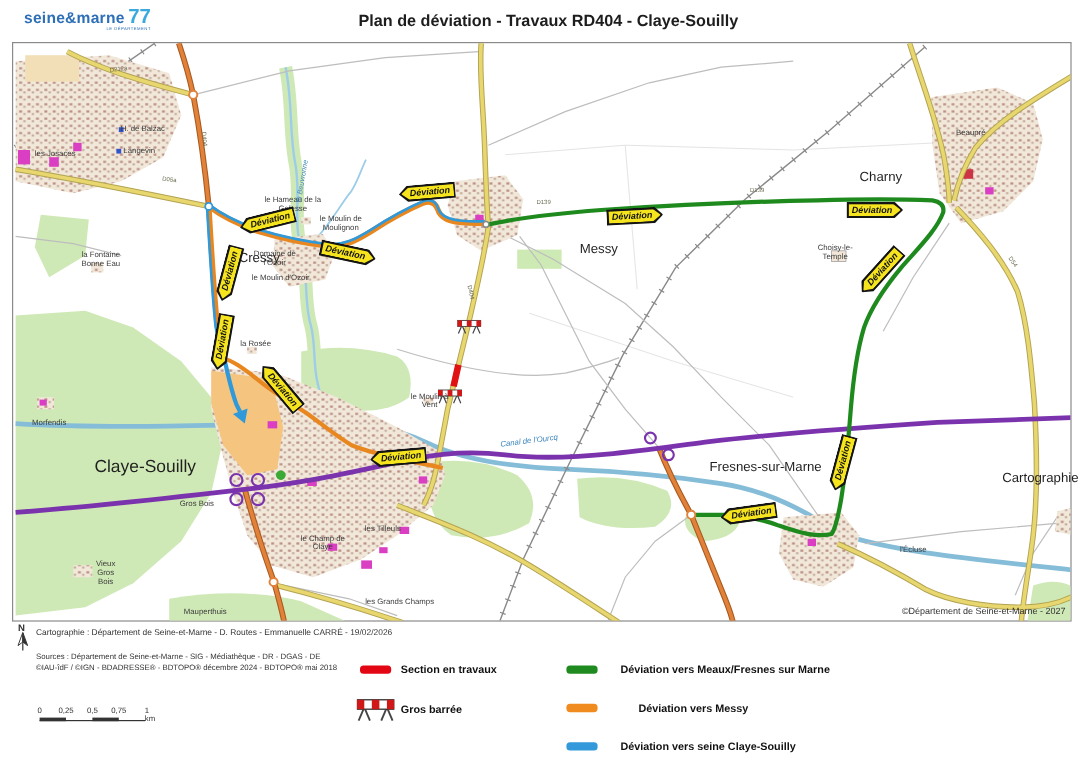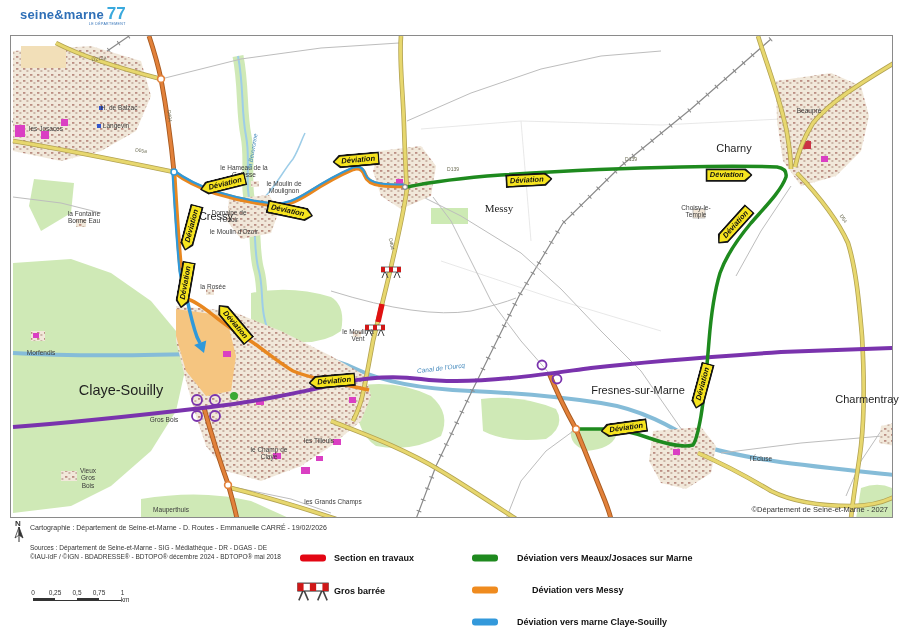--- a/index.html
+++ b/index.html
@@ -51,20 +51,21 @@
 
 <div class="page">
 
   <div class="logo">
     <div class="logo-row">
       <span class="logo-name">seine&amp;marne</span>
       <span class="logo-77">77</span>
     </div>
     <div class="logo-sub">LE DÉPARTEMENT</div>
   </div>
+  <div class="title">Plan de déviation - Travaux RD404 - Claye-Souilly</div>
 
   <div class="map">
     <svg width="881" height="481" viewBox="10 35 881 481">
       <defs>
         <pattern id="bldg" width="7" height="6" patternUnits="userSpaceOnUse">
           <rect width="7" height="6" fill="#f1e8da"></rect>
           <rect x="1" y="1" width="2.4" height="1.8" fill="#bb8e83"></rect>
           <rect x="4.4" y="3.2" width="2" height="1.6" fill="#c2a899"></rect>
         </pattern>
         <symbol id="barrier" viewBox="0 0 20 14">
@@ -236,25 +237,25 @@
         <circle cx="173" cy="171" r="3" fill="#fff" stroke="#2f99da" stroke-width="1.5"></circle>
         <circle cx="404" cy="186" r="2.4" fill="#fff" stroke="#8a8a8a" stroke-width="1.2"></circle>
       </g>
 
       <line x1="381" y1="303" x2="377" y2="321" stroke="#e01212" stroke-width="5.5"></line>
       <use href="#barrier" x="380" y="264" width="20" height="14"></use>
       <use href="#barrier" x="364" y="322" width="20" height="14"></use>
     </svg>
 
     <div class="lbl town" style="left:205px;top:180px;">Cressy</div>
-    <div class="lbl town" style="left:488px;top:172px;font-family:Liberation Serif, serif;">Messy</div>
+    <div class="lbl town" style="left:488px;top:172px;">Messy</div>
     <div class="lbl town" style="left:723px;top:112px;">Charny</div>
     <div class="lbl town big" style="left:110px;top:354px;">Claye-Souilly</div>
     <div class="lbl town" style="left:627px;top:354px;text-align:right;">Fresnes-sur-Marne</div>
-    <div class="lbl town" style="left:856px;top:363px;">Charmentray</div>
+    <div class="lbl town" style="left:856px;top:363px;">Cartographie</div>
 
     <div class="lbl" style="left:108px;top:72px;">H. de Balzac</div>
     <div class="lbl" style="left:105px;top:90px;">Langevin</div>
     <div class="lbl" style="left:35px;top:93px;">les Josaces</div>
     <div class="lbl wrap" style="left:73px;top:181px;width:44px;">la Fontaine Bonne Eau</div>
     <div class="lbl wrap" style="left:233px;top:135px;width:50px;">le Hameau de la Galesse</div>
     <div class="lbl wrap" style="left:273px;top:151px;width:46px;">le Moulin de Moulignon</div>
     <div class="lbl wrap" style="left:218px;top:180px;width:40px;">Domaine de l'Ozoir</div>
     <div class="lbl" style="left:223px;top:196px;">le Moulin d'Ozoir</div>
     <div class="lbl" style="left:202px;top:251px;">la Rosée</div>
@@ -370,21 +371,21 @@
 
   <div class="swatch" style="left:300px;top:558px;background:#e30613;"></div>
   <div class="legend-label" style="left:334px;top:558px;">Section en travaux</div>
 
   <svg style="position:absolute;left:297px;top:580px;" width="32" height="22" viewBox="0 0 20 14">
     <use href="#barrier"></use>
   </svg>
   <div class="legend-label" style="left:334px;top:591px;">Gros barrée</div>
 
   <div class="swatch" style="left:472px;top:558px;background:#1f8a1f;"></div>
-  <div class="legend-label" style="left:517px;top:558px;">Déviation vers Meaux/Josaces sur Marne</div>
+  <div class="legend-label" style="left:517px;top:558px;">Déviation vers Meaux/Fresnes sur Marne</div>
 
   <div class="swatch" style="left:472px;top:590px;background:#ef8b1f;"></div>
   <div class="legend-label" style="left:532px;top:590px;">Déviation vers Messy</div>
 
   <div class="swatch" style="left:472px;top:622px;background:#3399db;"></div>
-  <div class="legend-label" style="left:517px;top:622px;">Déviation vers marne Claye-Souilly</div>
+  <div class="legend-label" style="left:517px;top:622px;">Déviation vers seine Claye-Souilly</div>
 
 </div>
 
 </body></html>

